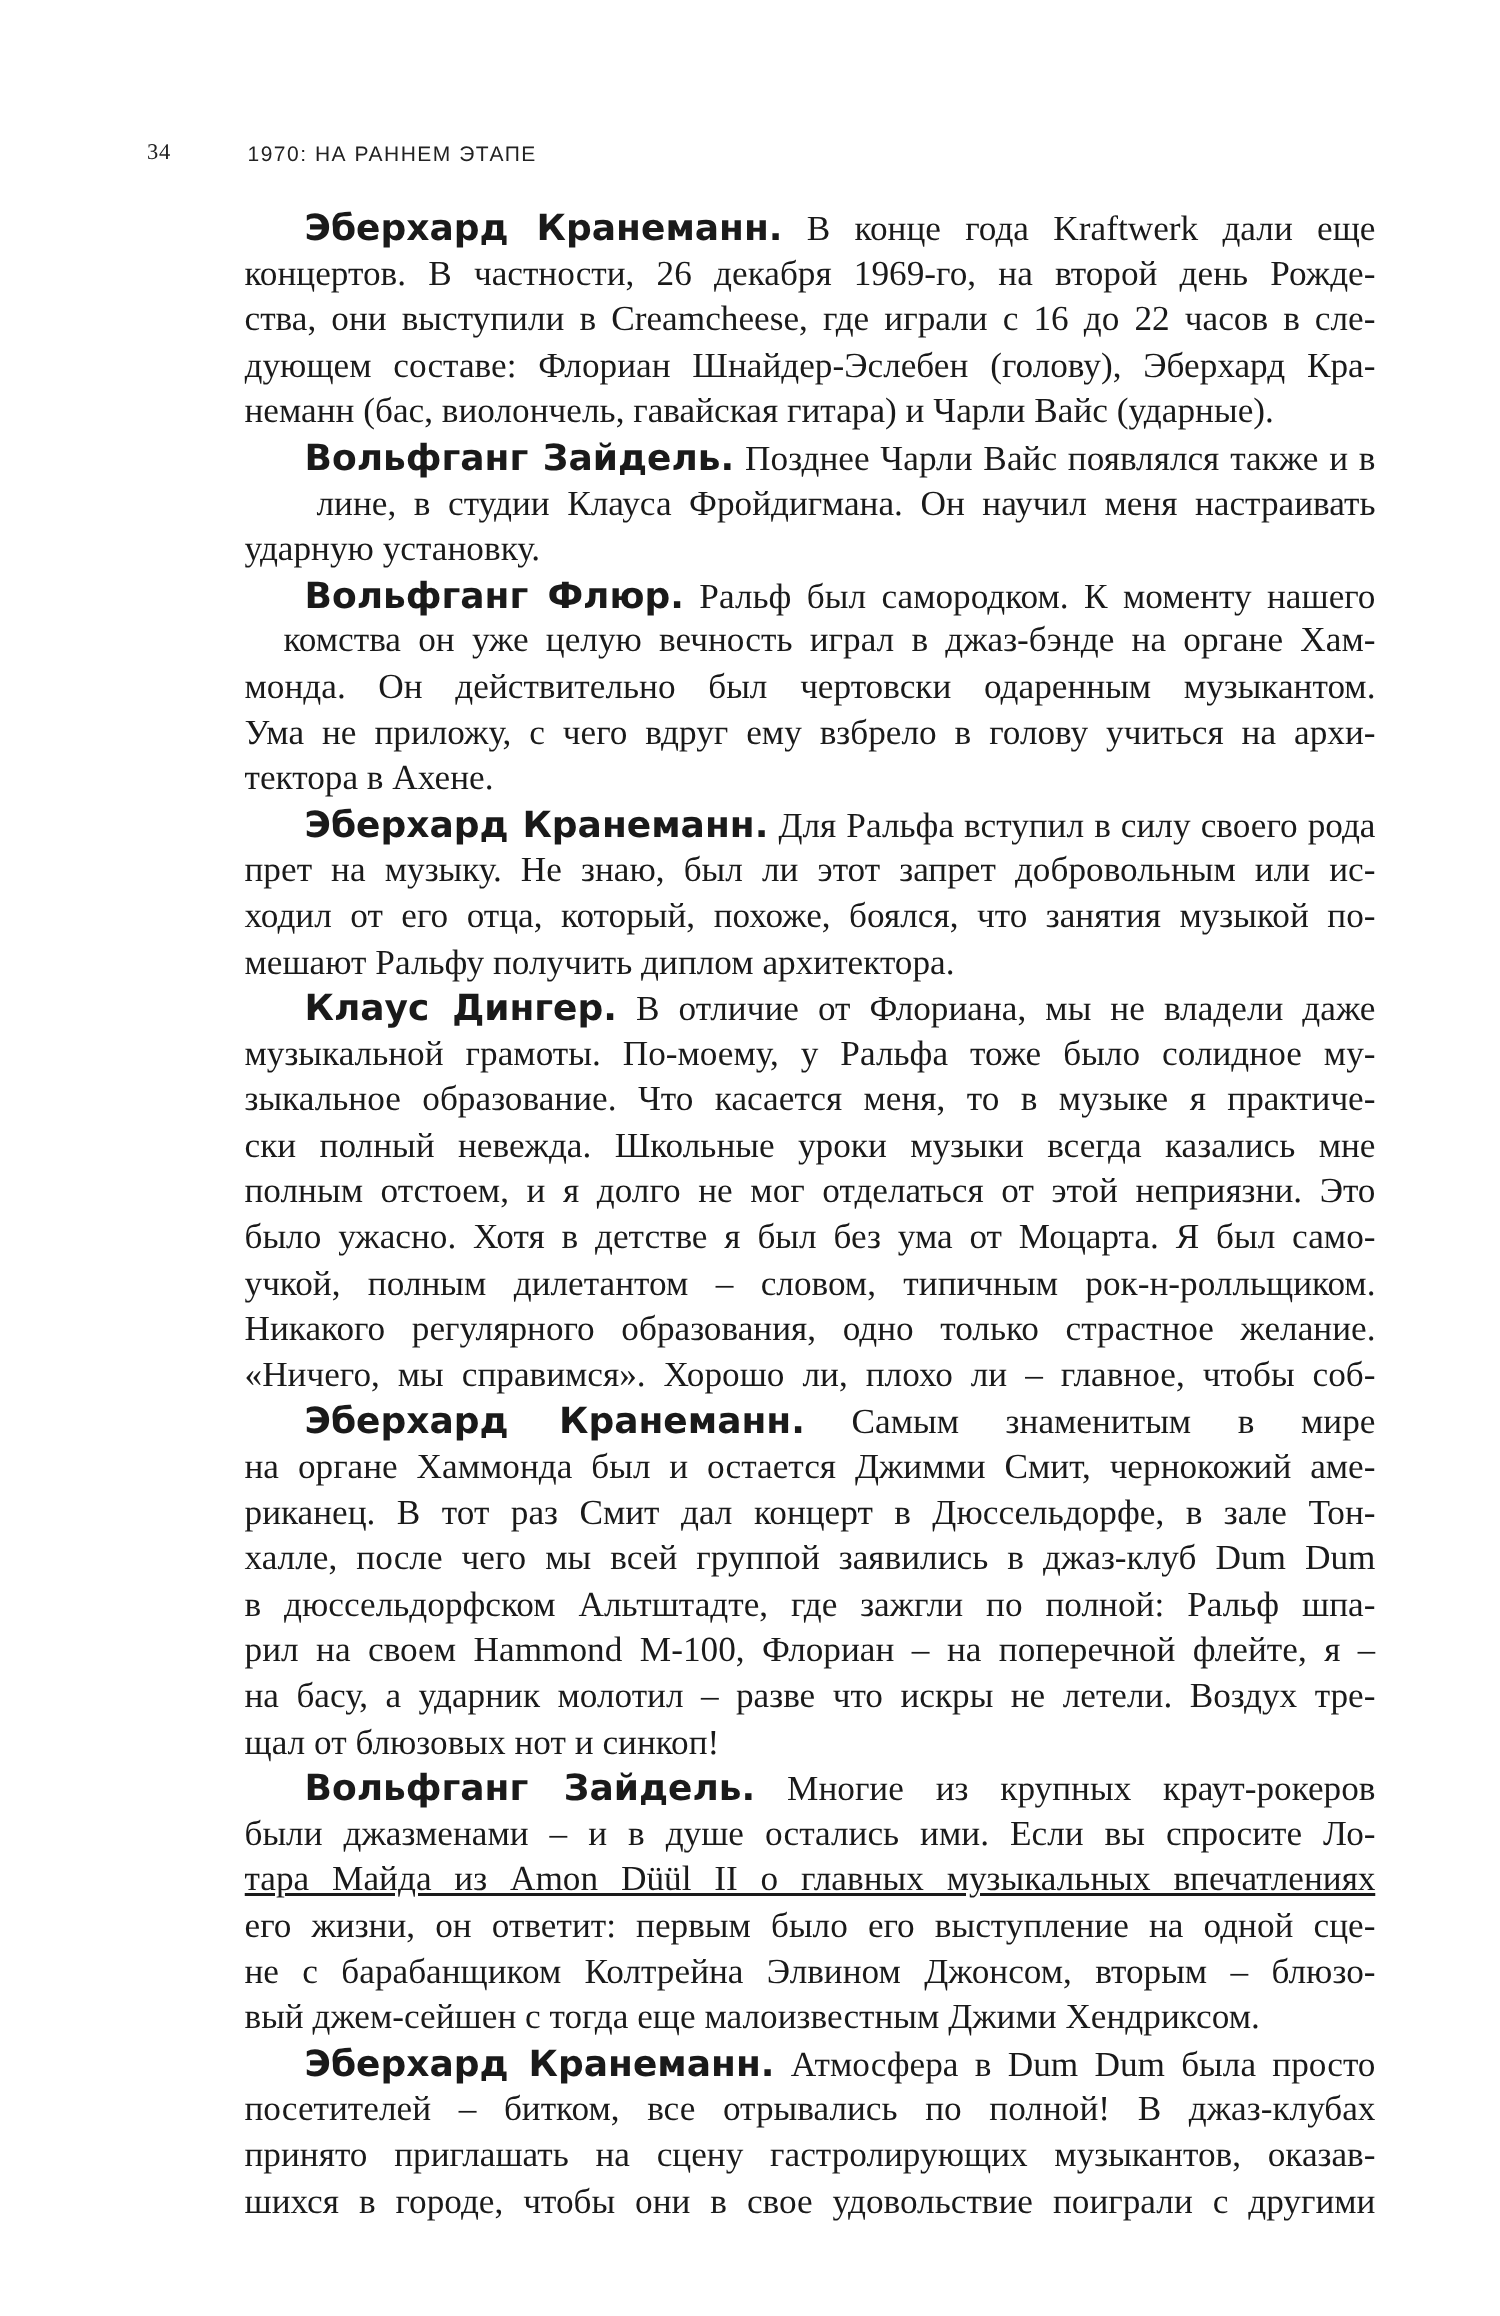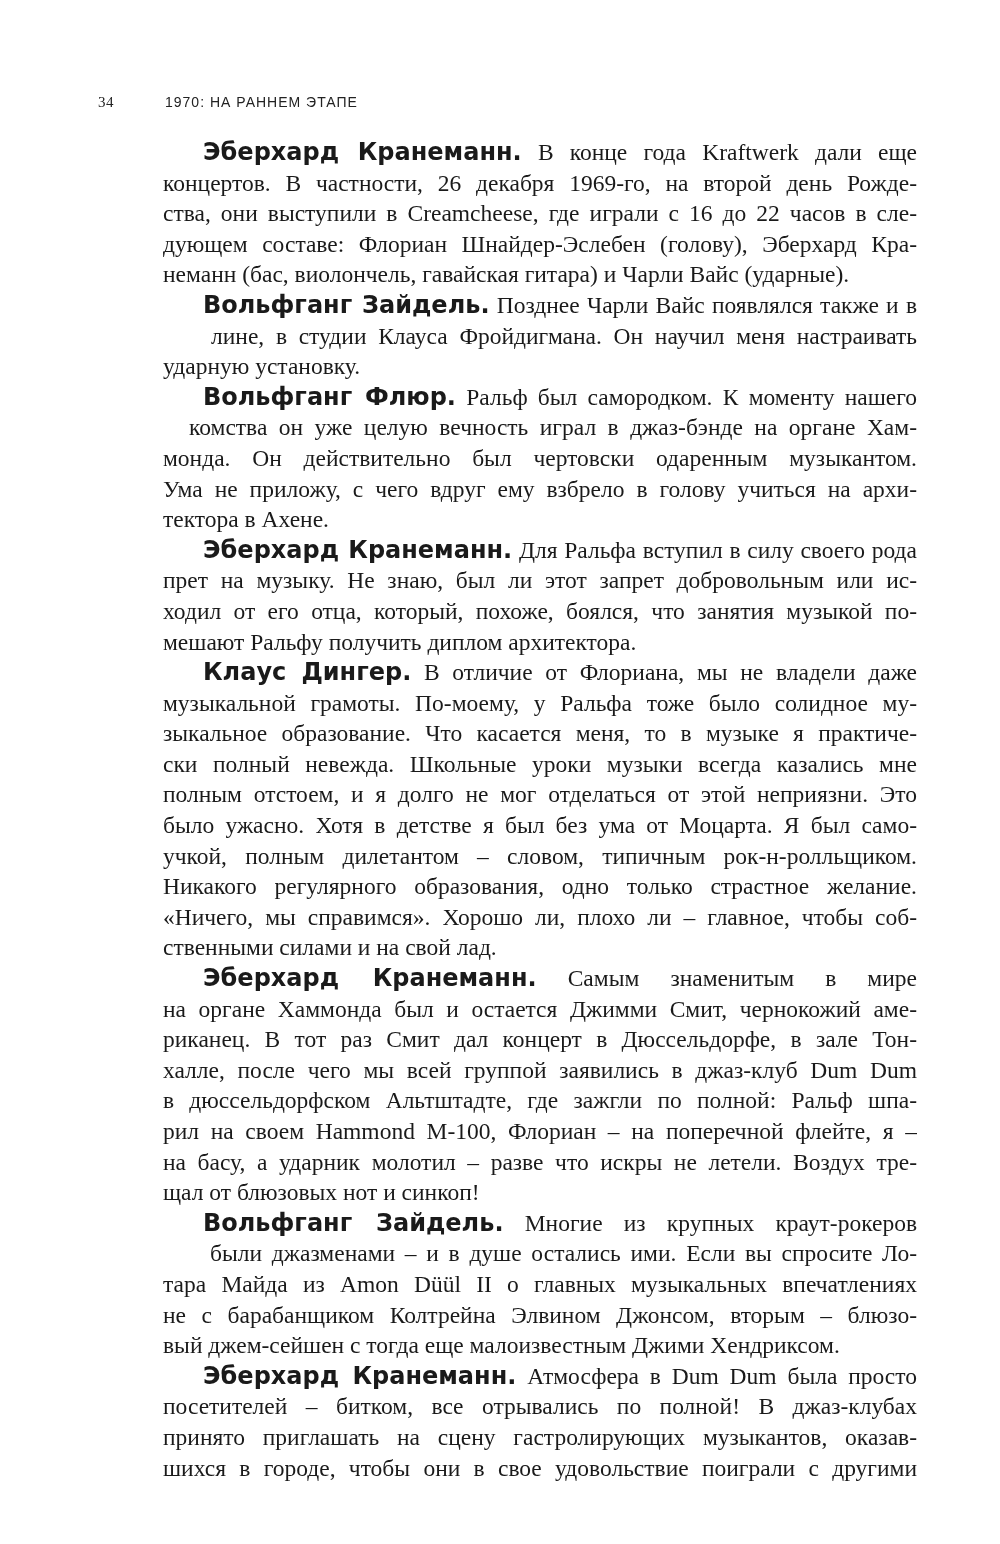--- a/index.html
+++ b/index.html
@@ -50,36 +50,36 @@
     <div>
       <div class="line indent" style="white-space: normal; text-align: justify; text-align-last: justify;"><span class="speaker">Клаус Дингер.</span><span> В отличие от Флориана, мы не владели даже азами</span></div>
       <div class="line" style="white-space: normal; text-align: justify; text-align-last: justify;"><span>музыкальной грамоты. По-моему, у Ральфа тоже было солидное му-</span></div>
       <div class="line" style="white-space: normal; text-align: justify; text-align-last: justify;"><span>зыкальное образование. Что касается меня, то в музыке я практиче-</span></div>
       <div class="line" style="white-space: normal; text-align: justify; text-align-last: justify;"><span>ски полный невежда. Школьные уроки музыки всегда казались мне</span></div>
       <div class="line" style="white-space: normal; text-align: justify; text-align-last: justify;"><span>полным отстоем, и я долго не мог отделаться от этой неприязни. Это</span></div>
       <div class="line" style="white-space: normal; text-align: justify; text-align-last: justify;"><span>было ужасно. Хотя в детстве я был без ума от Моцарта. Я был само-</span></div>
       <div class="line" style="white-space: normal; text-align: justify; text-align-last: justify;"><span>учкой, полным дилетантом – словом, типичным рок-н-ролльщиком.</span></div>
       <div class="line" style="white-space: normal; text-align: justify; text-align-last: justify;"><span>Никакого регулярного образования, одно только страстное желание.</span></div>
       <div class="line" style="white-space: normal; text-align: justify; text-align-last: justify;"><span>«Ничего, мы справимся». Хорошо ли, плохо ли – главное, чтобы соб-</span></div>
-      <div class="line last"><span>ственными силами и на свой лад.</span></div>
     </div>
     <div>
       <div class="line indent" style="white-space: normal; text-align: justify; text-align-last: justify;"><span class="speaker">Эберхард Кранеманн.</span><span> Самым знаменитым в мире исполнителем</span></div>
       <div class="line" style="white-space: normal; text-align: justify; text-align-last: justify;"><span>на органе Хаммонда был и остается Джимми Смит, чернокожий аме-</span></div>
       <div class="line" style="white-space: normal; text-align: justify; text-align-last: justify;"><span>риканец. В тот раз Смит дал концерт в Дюссельдорфе, в зале Тон-</span></div>
       <div class="line" style="white-space: normal; text-align: justify; text-align-last: justify;"><span>халле, после чего мы всей группой заявились в джаз-клуб Dum Dum</span></div>
       <div class="line" style="white-space: normal; text-align: justify; text-align-last: justify;"><span>в дюссельдорфском Альтштадте, где зажгли по полной: Ральф шпа-</span></div>
       <div class="line" style="white-space: normal; text-align: justify; text-align-last: justify;"><span>рил на своем Hammond M-100, Флориан – на поперечной флейте, я –</span></div>
       <div class="line" style="white-space: normal; text-align: justify; text-align-last: justify;"><span>на басу, а ударник молотил – разве что искры не летели. Воздух тре-</span></div>
       <div class="line last"><span>щал от блюзовых нот и синкоп!</span></div>
     </div>
     <div>
       <div class="line indent" style="white-space: normal; text-align: justify; text-align-last: justify;"><span class="speaker">Вольфганг Зайдель.</span><span> Многие из крупных краут-рокеров сначала</span></div>
-      <div class="line" style="white-space: normal; text-align: justify; text-align-last: justify; margin-left: 47px;"><span>были джазменами – и в душе остались ими. Если вы спросите Ло-</span></div>
-      <div class="line" style="white-space: normal; text-align: justify; text-align-last: justify;"><span>тара Майда из Amon Düül II о главных музыкальных впечатлениях</span></div>
+      <div class="line" style="white-space: normal; text-align: justify; text-align-last: justify;"><span>были джазменами – и в душе остались ими. Если вы спросите Ло-</span></div>
+      <div class="line" style="white-space: normal; text-align: justify; text-align-last: justify; text-decoration: underline;"><span>тара Майда из Amon Düül II о главных музыкальных впечатлениях</span></div>
+      <div class="line" style="white-space: normal; text-align: justify; text-align-last: justify;"><span>его жизни, он ответит: первым было его выступление на одной сце-</span></div>
       <div class="line" style="white-space: normal; text-align: justify; text-align-last: justify;"><span>не с барабанщиком Колтрейна Элвином Джонсом, вторым – блюзо-</span></div>
       <div class="line last"><span>вый джем-сейшен с тогда еще малоизвестным Джими Хендриксом.</span></div>
     </div>
     <div>
       <div class="line indent" style="white-space: normal; text-align: justify; text-align-last: justify;"><span class="speaker">Эберхард Кранеманн.</span><span> Атмосфера в Dum Dum была просто супер,</span></div>
       <div class="line" style="white-space: normal; text-align: justify; text-align-last: justify;"><span>посетителей – битком, все отрывались по полной! В джаз-клубах</span></div>
       <div class="line" style="white-space: normal; text-align: justify; text-align-last: justify;"><span>принято приглашать на сцену гастролирующих музыкантов, оказав-</span></div>
       <div class="line" style="white-space: normal; text-align: justify; text-align-last: justify;"><span>шихся в городе, чтобы они в свое удовольствие поиграли с другими</span></div>
     </div>
   </div>

